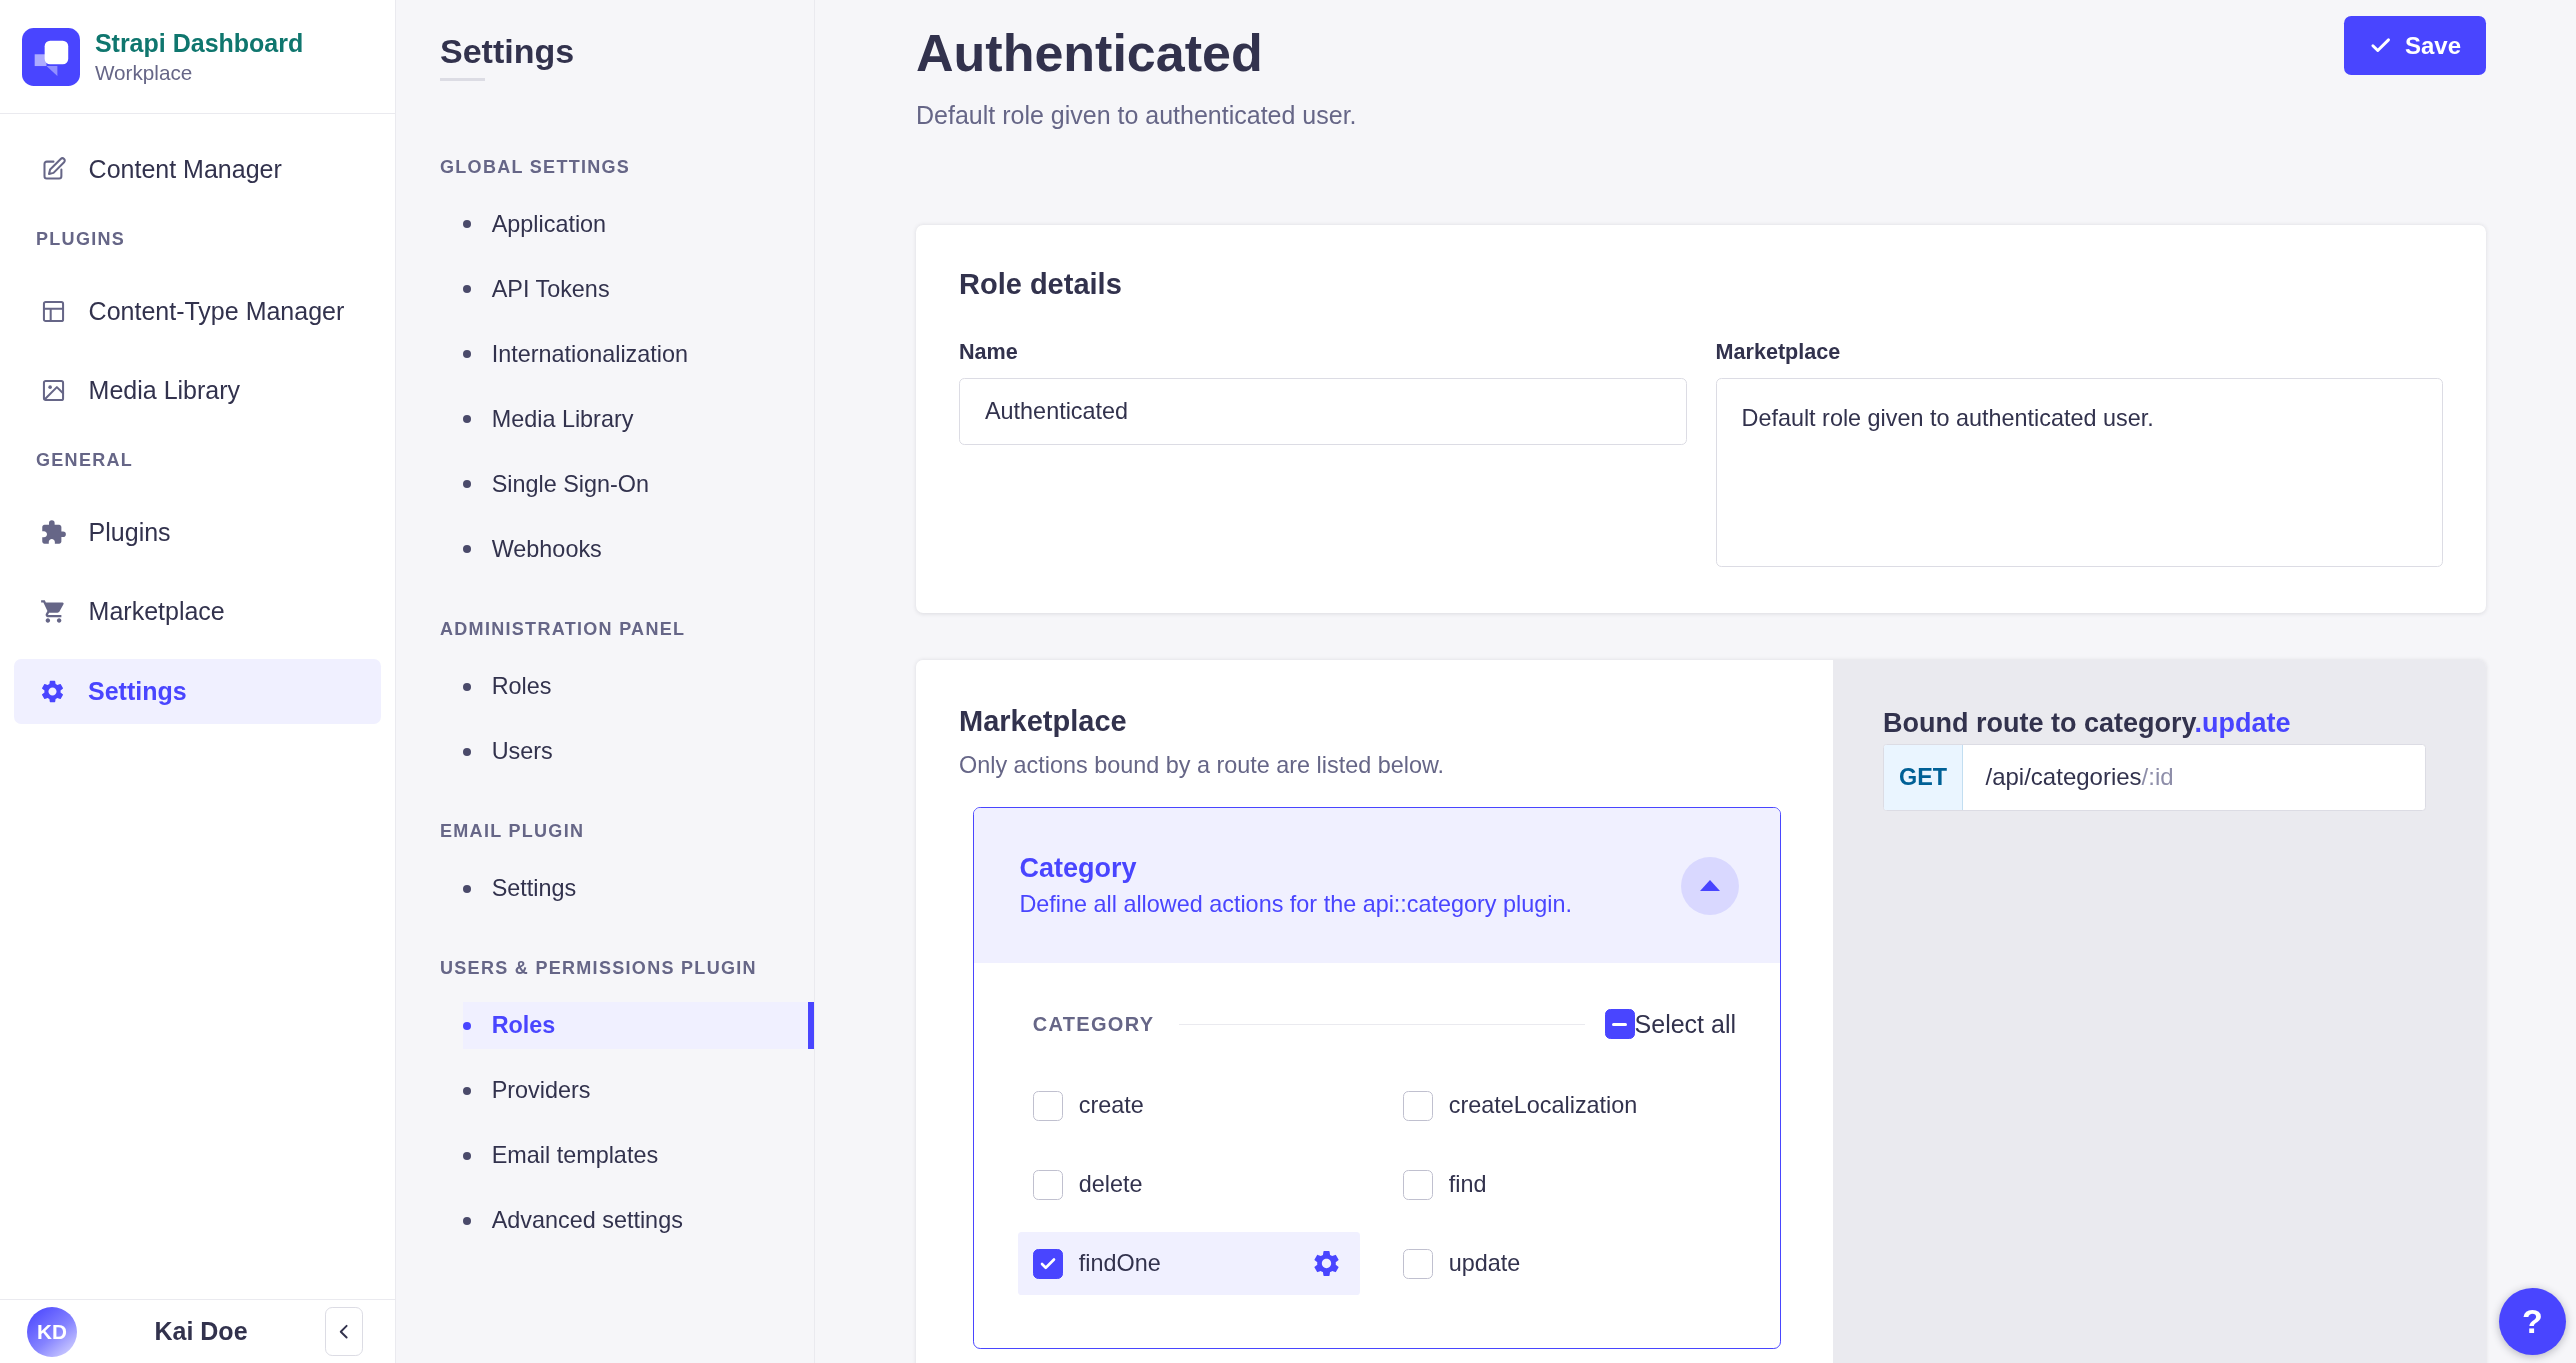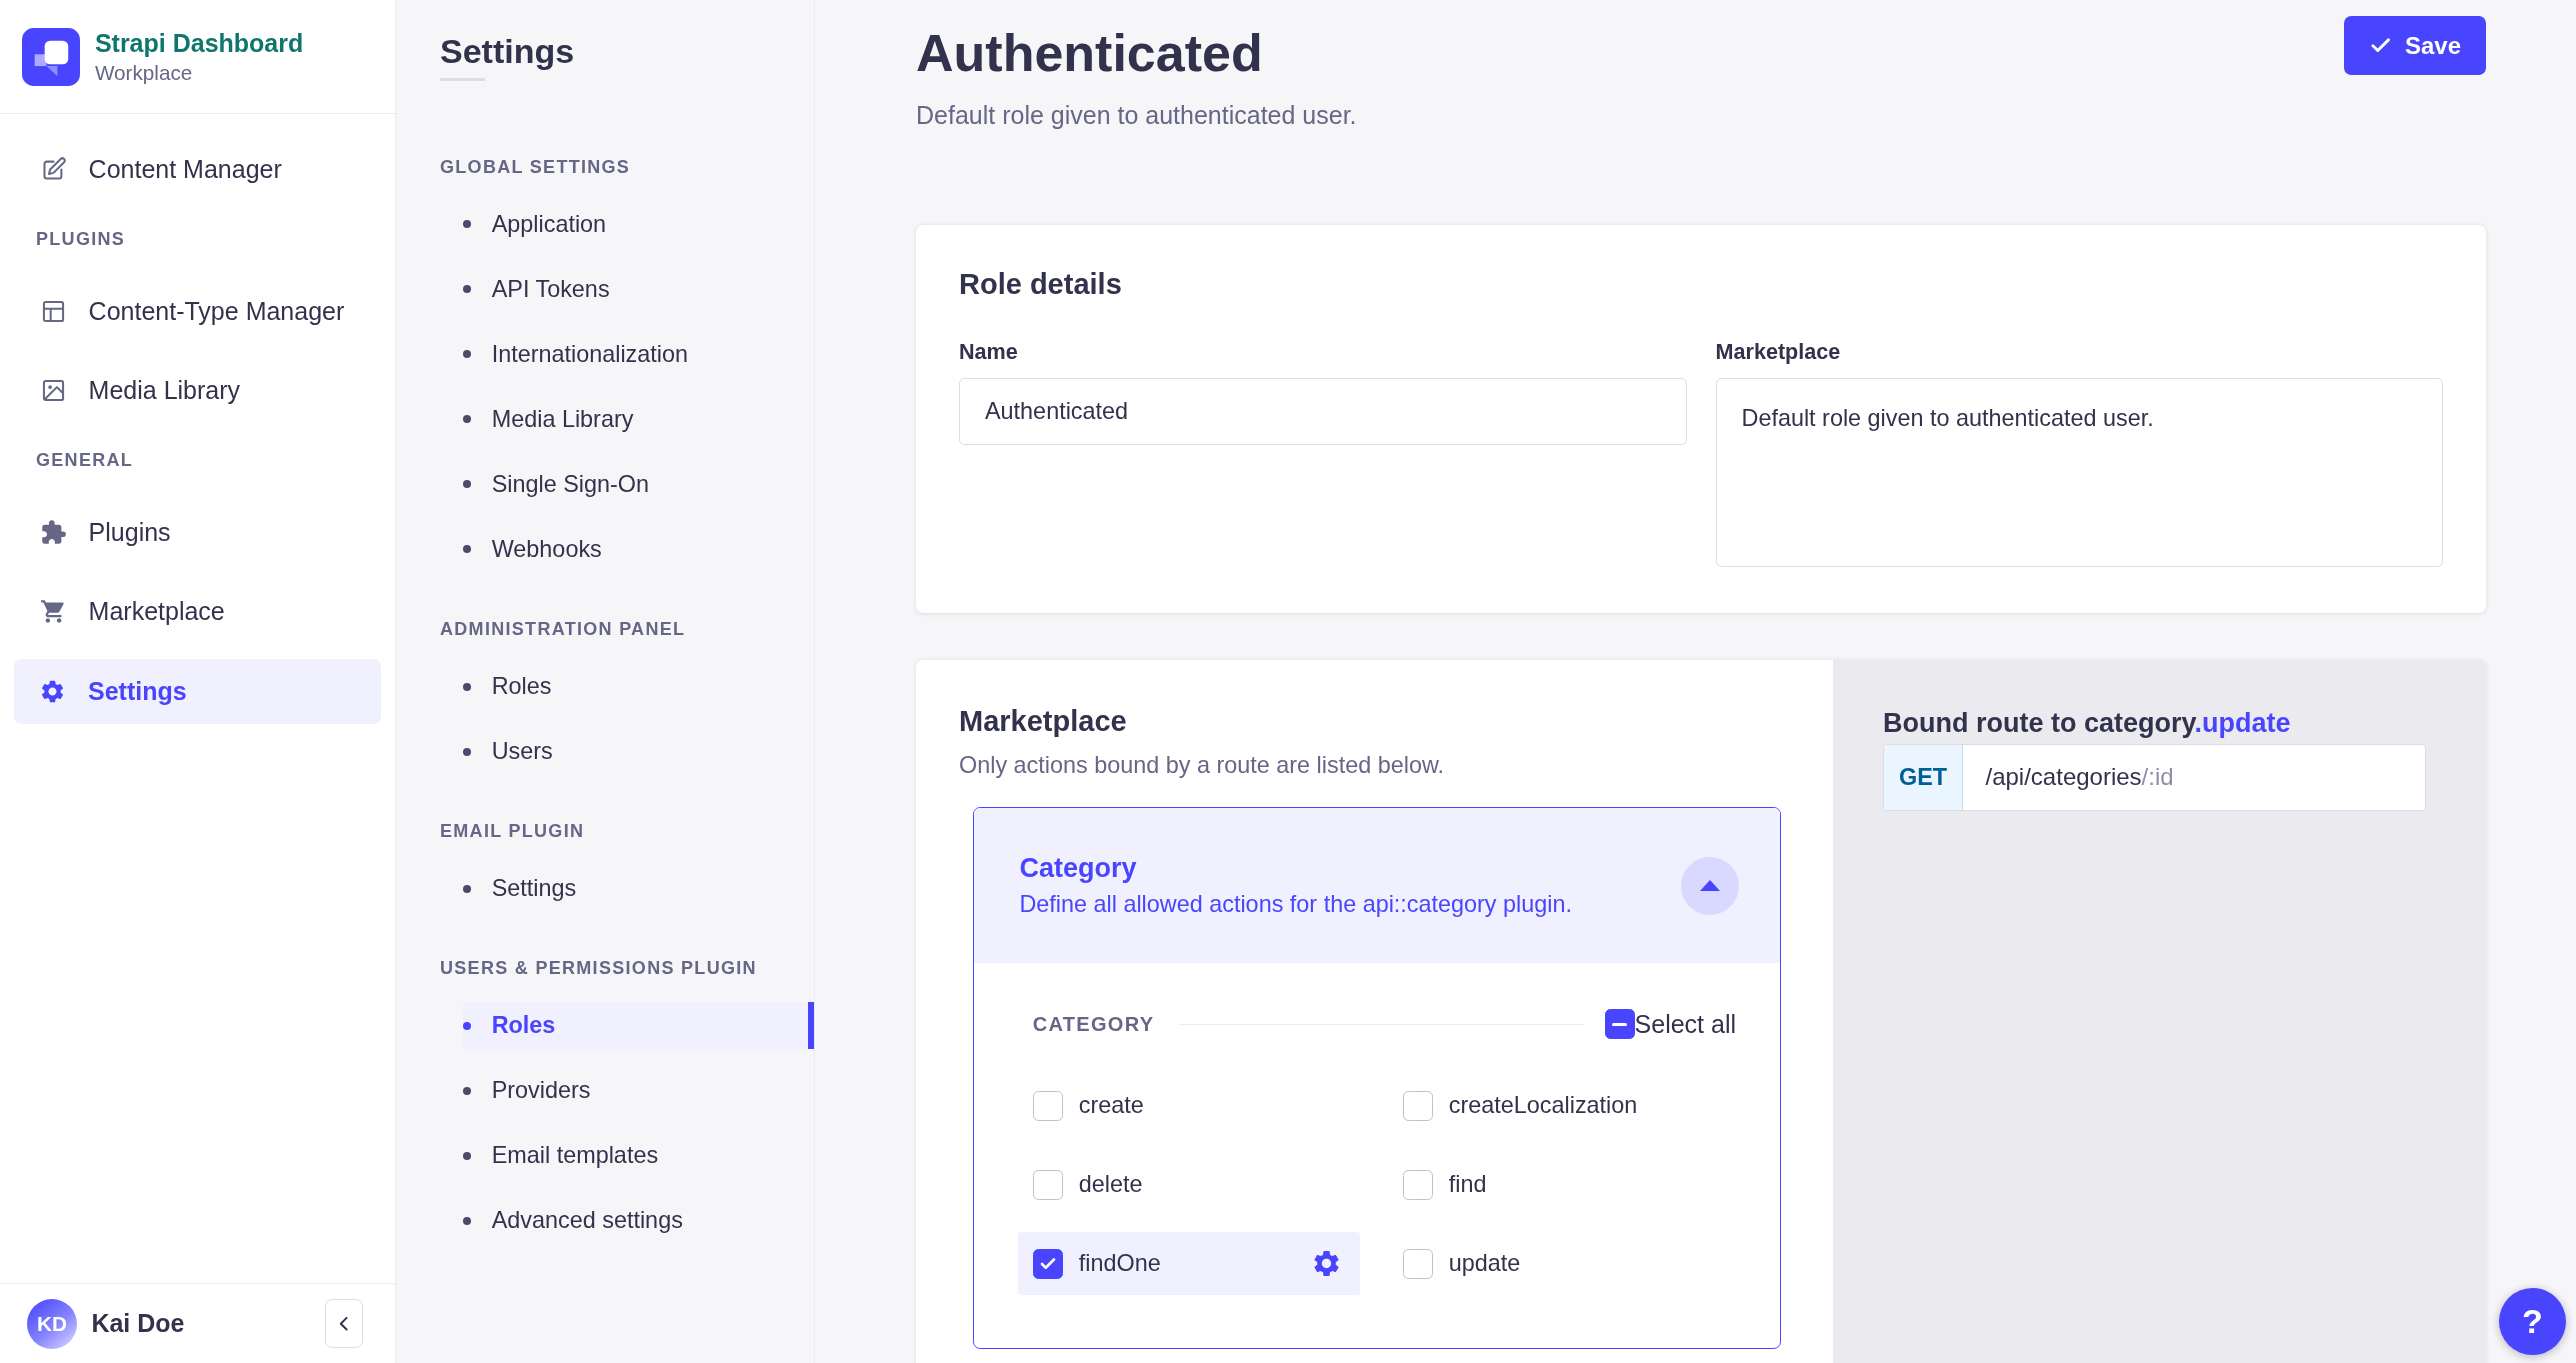--- a/index.html
+++ b/index.html
@@ -11,21 +11,21 @@
   .sidebar { width:396px; background:#fff; border-right:0.9px solid #eaeaef; display:flex; flex-direction:column; }
   .brand { display:flex; align-items:center; gap:15.3px; padding:20.7px 21.6px; height:114px; border-bottom:0.9px solid #eaeaef; }
   .logo { width:58px; height:58px; border-radius:11.7px; background:#4945ff; flex:0 0 auto; display:flex; align-items:center; justify-content:center; }
   .brand-title { font-size:25px; font-weight:700; color:#0f766e; line-height:1.2; }
   .brand-sub { font-size:20.7px; color:#666687; margin-top:2.7px; }
   .nav { flex:1; padding-top:22.5px; }
   .nav-item { display:flex; align-items:center; gap:21.6px; height:65px; margin-bottom:14.4px; padding:0 14.4px 0 40px; font-size:25px; color:#32324d; cursor:pointer; }
   .nav-item svg { flex:0 0 auto; }
   .nav-item.active { background:#f0f0ff; border-radius:7.2px; margin-left:14.4px; margin-right:14.4px; padding-left:25px; color:#4945ff; font-weight:700; }
   .nav-label { font-size:18px; font-weight:700; letter-spacing:1.3px; color:#666687; padding-left:36px; margin:27px 0 29px; }
-  .sidebar-footer { border-top:0.9px solid #eaeaef; height:80px; display:flex; align-items:center; gap:14.4px; padding:0 32px 0 27px; }
+  .sidebar-footer { border-top:0.9px solid #eaeaef; height:64px; display:flex; align-items:center; gap:14.4px; padding:0 32px 0 27px;text-align:center; }
   .avatar { width:50px; height:50px; border-radius:50%; background:linear-gradient(140deg,#4945ff 5%,#8583ff 55%,#e0dfff 100%); color:#fff; font-size:20.7px; font-weight:700; display:flex; align-items:center; justify-content:center; flex:0 0 auto; }
   .user-name { flex:1; font-size:25px; font-weight:600; color:#32324d; }
   .collapse-btn { width:38px; height:49px; border:0.9px solid #dcdce4; border-radius:7.2px; background:#fff; display:flex; align-items:center; justify-content:center; cursor:pointer; }
 
   
   .settings-nav { width:419px; background:#f6f6f9; border-right:0.9px solid #eaeaef; padding-top:31px; overflow:hidden; }
   .sn-title { font-size:34px; font-weight:700; padding-left:44px; line-height:40px; color:#32324d; }
   .sn-rule { width:45px; height:2.7px; background:#dcdce4; margin:7.2px 0 0 44px; }
   .sn-label { font-size:18px; font-weight:700; letter-spacing:1.3px; color:#666687; padding-left:44px; height:21.6px; margin-top:37px; }
   .sn-label.first { margin-top:76px; }

